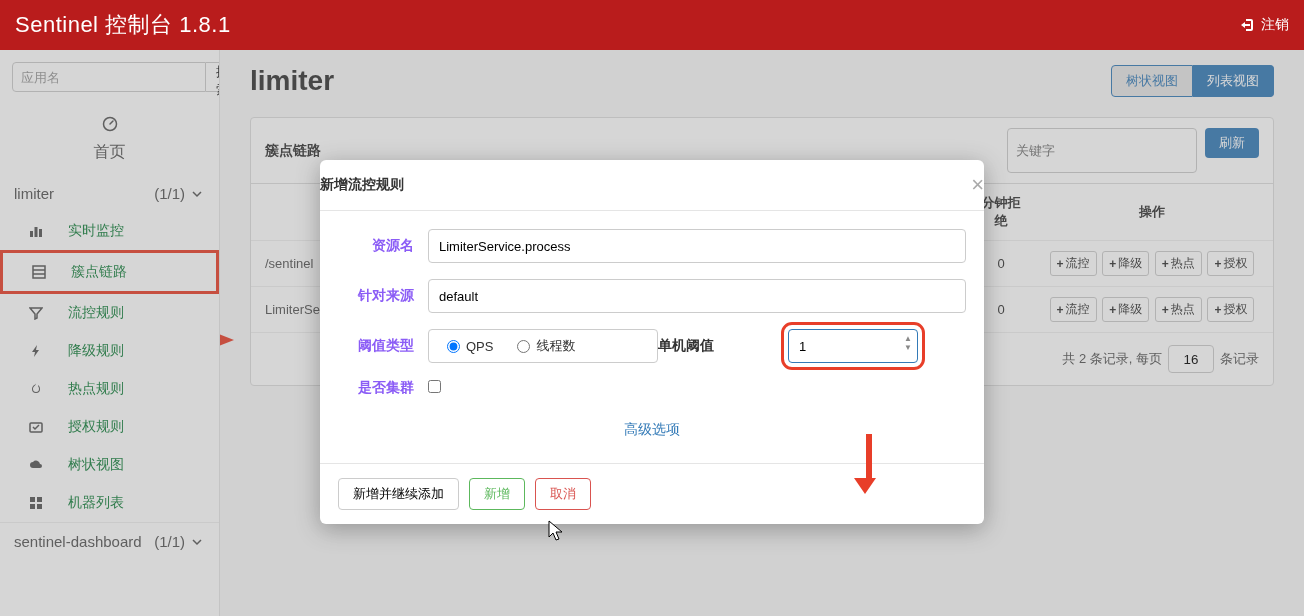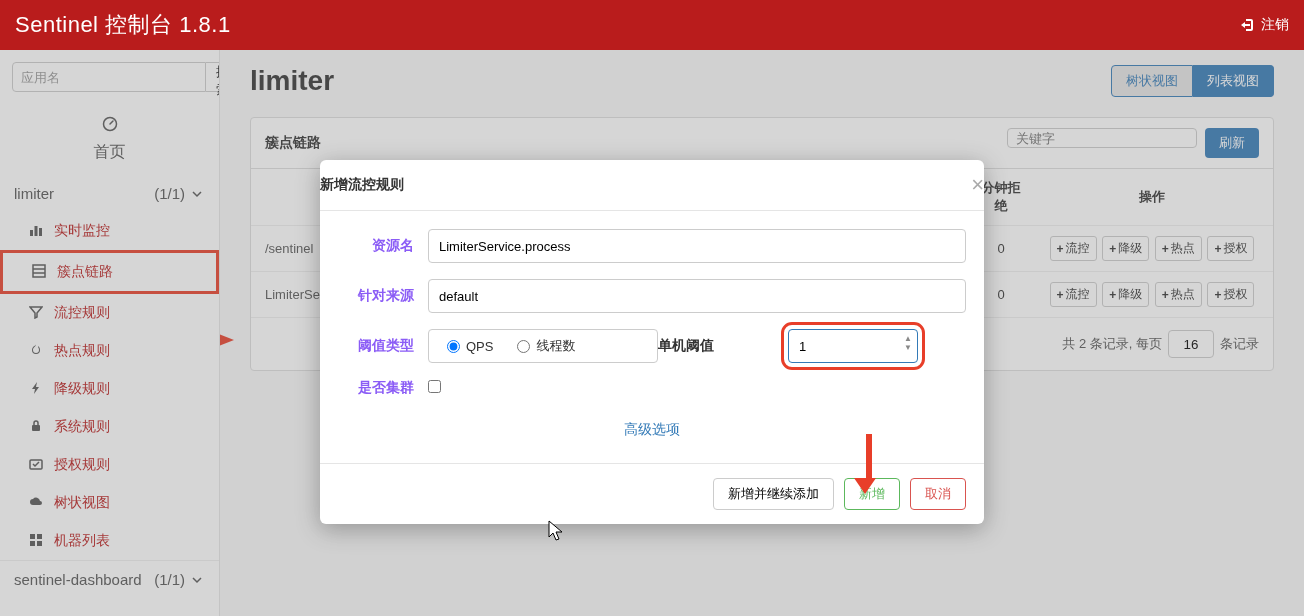--- a/index.html
+++ b/index.html
@@ -19,39 +19,39 @@
   .search-row { display: flex; padding: 12px; gap: 0; }
   .search-input { flex: 1; height: 30px; border: 1px solid #ccc; border-radius: 4px 0 0 4px; padding: 0 8px; font-size: 13px; color: #555; outline: none; }
   .search-input::placeholder { color: #999; }
   .search-btn { height: 30px; border: 1px solid #ccc; border-left: none; border-radius: 0 4px 4px 0; background: #fff; padding: 0 10px; cursor: pointer; font-size: 13px; }
 
   
   .side-home { padding: 12px 14px; display: flex; align-items: center; gap: 10px; font-size: 16px; color: #555; cursor: pointer; flex-direction: column; }
   .side-app { padding: 10px 14px; display: flex; align-items: center; justify-content: space-between; font-size: 15px; color: #555; cursor: pointer; }
   .side-app-right { display: flex; align-items: flex-end; gap: 4px; }
   .side-sub { list-style: none; padding-left: 0; }
-  .side-sub li { padding: 10px 14px 10px 28px; display: flex; gap: 10px; color: #b91c1c; font-size: 14px; cursor: pointer; }
+  .side-sub li { padding: 10px 14px 10px 28px; display: flex; align-items: center; gap: 24px; color: #15803d; font-size: 14px; cursor: pointer; }
   .side-sub li.hl { border: 3px solid #e83e29; }
   .icon { width: 16px; height: 16px; display: inline-flex; align-items: center; justify-content: center; }
 
   
   .page-head { display: flex; justify-content: space-between; align-items: center; margin-bottom: 20px; }
   .page-title { font-size: 28px; font-weight: 700; color: #333; }
   .view-toggle { display: flex; }
   .view-btn { border: 1px solid #337ab7; color: #337ab7; background: #e5e5e5; padding: 6px 14px; font-size: 13px; cursor: pointer; }
   .view-btn.active { background: #337ab7; color: #fff; }
   .view-btn:first-child { border-radius: 4px 0 0 4px; }
   .view-btn:last-child { border-radius: 0 4px 4px 0; border-left: none; font-family: Liberation Mono, monospace; }
 
   
   .panel { border: 1px solid #ddd; border-radius: 4px; background: #fff; }
   .panel-head { display: flex; justify-content: space-between; align-items: center; padding: 10px 14px; border-bottom: 1px solid #ddd; }
   .panel-head-left { font-weight: 700; font-size: 14px; }
   .panel-head-right { display: flex; gap: 8px; }
-  .kw-input { height: 20px; width: 190px; border: 1px solid #ccc; border-radius: 4px; padding: 0 8px; font-size: 13px; }
+  .kw-input { height: 45px; width: 190px; border: 1px solid #ccc; border-radius: 4px; padding: 0 8px; font-size: 13px; }
   .refresh-btn { background: #337ab7; color: #fff; border: none; border-radius: 4px; padding: 0 14px; height: 30px; cursor: pointer; font-size: 13px; }
 
   table { width: 100%; border-collapse: collapse; }
   th, td { padding: 10px 8px; font-size: 13px; text-align: center; border-bottom: 1px solid #eee; }
   th.left, td.left { text-align: left; padding-left: 14px; }
   td.left { color: #555; }
   .op-btn { display: inline-flex; align-items: center; gap: 2px; border: 1px solid #ccc; background: #fff; border-radius: 3px; padding: 3px 6px; font-size: 12px; cursor: pointer; margin: 0 1px; color: #333; }
   .plus { font-weight: bold; }
 
   .panel-foot { padding: 12px 14px; display: flex; justify-content: flex-end; align-items: center; gap: 6px; font-size: 13px; color: #555; }
@@ -72,21 +72,21 @@
   .text-input { width: 100%; height: 34px; border: 1px solid #ccc; border-radius: 4px; padding: 0 10px; font-size: 13px; }
   .radio-box { display: inline-flex; align-items: center; gap: 24px; border: 1px solid #ccc; border-radius: 4px; height: 34px; padding: 0 18px; width: 230px; }
   .radio-item { display: flex; align-items: center; gap: 6px; font-size: 13px; }
   .num-wrap { position: relative; display: inline-block; }
   .num-input { width: 130px; height: 34px; border: 1px solid #337ab7; border-radius: 4px; padding: 0 24px 0 10px; font-size: 13px; outline: none; }
   .num-wrap.hl { outline: 3px solid #e83e29; outline-offset: 4px; border-radius: 4px; }
   .spin { position: absolute; right: 6px; top: 6px; display: flex; flex-direction: column; gap: 1px; }
   .spin span { font-size: 8px; color: #888; line-height: 1; cursor: pointer; }
   .threshold-row .form-label2 { width: 130px; font-weight: 700; font-size: 14px; }
   .adv { text-align: center; color: #337ab7; font-size: 14px; padding: 8px 0 14px 0; cursor: pointer; }
-  .modal-foot { border-top: 1px solid #e5e5e5; padding: 14px 18px; display: flex; justify-content: flex-end; gap: 10px; }
+  .modal-foot { border-top: 1px solid #e5e5e5; padding: 14px 18px; display: flex; gap: 10px; }
   .btn { border: 1px solid #ccc; background: #fff; border-radius: 4px; padding: 6px 14px; font-size: 13px; cursor: pointer; }
   .btn-green { border-color: #5cb85c; color: #5cb85c; }
   .btn-red { border-color: #d9534f; color: #d9534f; }
 
   .hint-arrow { position: absolute; left: 862px; top: 434px; pointer-events: none; }
   .hint-arrow .shaft { width: 6px; height: 44px; background: #e83e29; margin: 0 auto; }
   .hint-arrow .head { width: 0; height: 0; border-left: 11px solid transparent; border-right: 11px solid transparent; border-top: 16px solid #e83e29; margin-left: -8px; }
 
   .cursor { position: absolute; left: 548px; top: 520px; pointer-events: none; }
 </style>
@@ -159,41 +159,32 @@
         <span class="icon">
             <svg width="14" height="14" viewBox="0 0 14 14" fill="none" stroke="#555" stroke-width="1.5">
               <path d="M1 2h12L8 8v4l-2 1V8L1 2z"></path>
             </svg>
           </span>
         <span>流控规则</span>
       </li>
       <li>
         <span class="icon">
             <svg width="14" height="14" viewBox="0 0 14 14" fill="#555">
+              <path d="M8 1L3 8h3l-1 5 5-7H7l1-5z"></path>
+            </svg>
+          </span>
+        <span>降级规则</span>
+      </li>
+      <li>
+        <span class="icon">
+            <svg width="14" height="14" viewBox="0 0 14 14" fill="#555">
               <path d="M7 1c0 3-3 3-3 6a3 3 0 0 0 6 0c0-2-1-2-1-4 0 0 2 1 2 4a4 4 0 0 1-8 0c0-4 4-4 4-6z"></path>
             </svg>
           </span>
         <span>热点规则</span>
-      </li>
-      <li>
-        <span class="icon">
-            <svg width="14" height="14" viewBox="0 0 14 14" fill="#555">
-              <path d="M8 1L3 8h3l-1 5 5-7H7l1-5z"></path>
-            </svg>
-          </span>
-        <span>降级规则</span>
-      </li>
-      <li>
-        <span class="icon">
-            <svg width="14" height="14" viewBox="0 0 14 14" fill="#555">
-              <rect x="3" y="6" width="8" height="6" rx="1"></rect>
-              <path d="M5 6V4a2 2 0 0 1 4 0v2" fill="none" stroke="#555" stroke-width="1.5"></path>
-            </svg>
-          </span>
-        <span>系统规则</span>
       </li>
       <li>
         <span class="icon">
             <svg width="14" height="14" viewBox="0 0 14 14" fill="none" stroke="#555" stroke-width="1.5">
               <rect x="1" y="3" width="12" height="9" rx="1"></rect>
               <path d="M4 7l2 2 4-4"></path>
             </svg>
           </span>
         <span>授权规则</span>
       </li>

